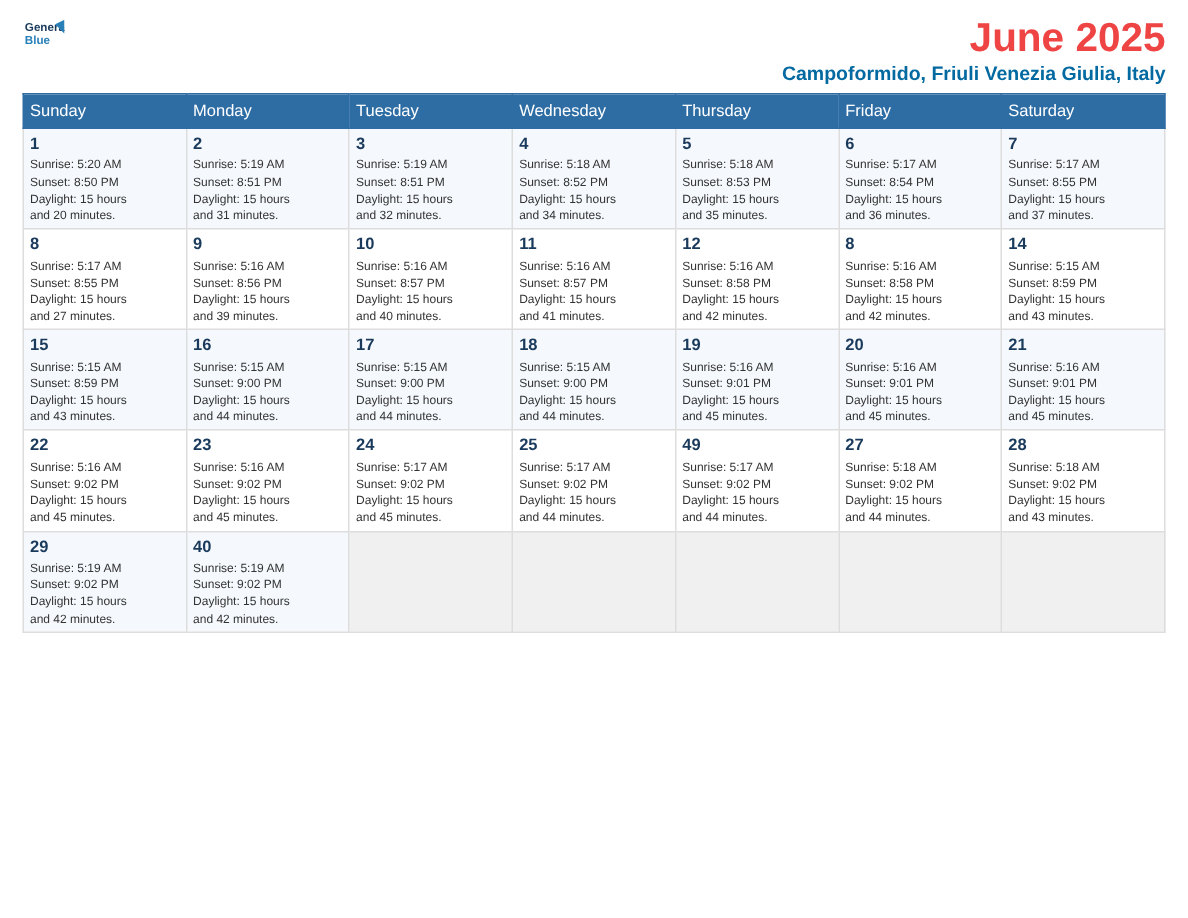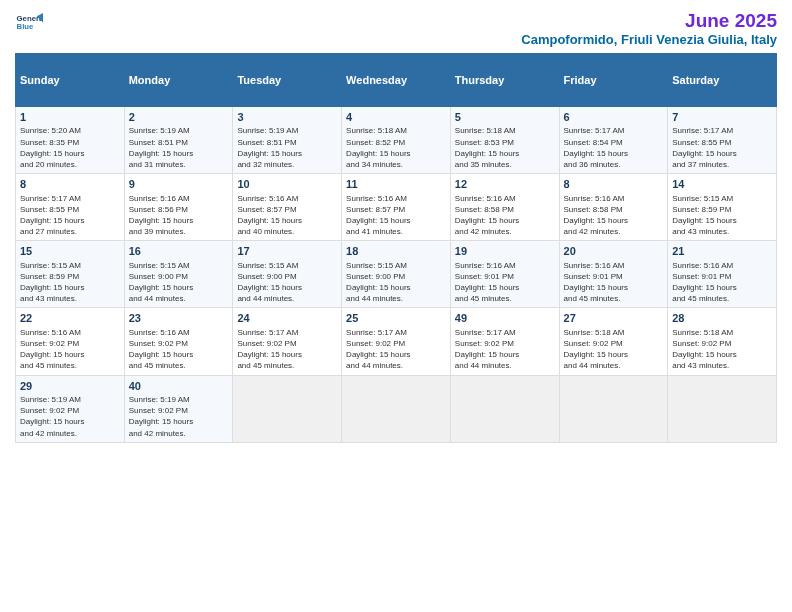--- a/index.html
+++ b/index.html
@@ -27,43 +27,43 @@
       gap: 4px;
     }
     .logo-icon {
       width: 28px;
       height: 28px;
     }
     .title-section {
       text-align: right;
     }
     .main-title {
-      font-size: 19px;
+      font-size: 27px;
       font-weight: bold;
-      color: #6d28d9;
+      color: #ef4444;
     }
     .subtitle {
       font-size: 13px;
       color: #0369a1;
       font-weight: bold;
     }
     table {
       width: 100%;
       border-collapse: collapse;
       font-size: 8.5px;
     }
     thead tr {
       background-color: #2e6da4;
       color: white;
     }
     thead th {
-      padding: 20px 4px;
+      padding: 5px 4px;
       text-align: left;
       font-size: 11px;
-      font-weight: bold;
+      font-weight: normal;
       border: 1px solid #2e6da4;
     }
     tbody tr {
       border-bottom: 1px solid #ccc;
     }
     tbody tr:nth-child(odd) {
       background-color: #f5f8fc;
     }
     tbody tr:nth-child(even) {
       background-color: #ffffff;
@@ -113,21 +113,21 @@
         <th>Monday</th>
         <th>Tuesday</th>
         <th>Wednesday</th>
         <th>Thursday</th>
         <th>Friday</th>
         <th>Saturday</th>
       </tr>
     </thead>
     <tbody id="calendar-body">
     <tr>
-          <td><span class="day-num">1</span><span>Sunrise: 5:20 AM</span><br><span>Sunset: 8:35 PM</span><br><span>Daylight: 15 hours</span><br><span>and 20 minutes.</span></td>
+          <td><span class="day-num">1</span><span>Sunrise: 5:20 AM</span><br><span>Sunset: 8:50 PM</span><br><span>Daylight: 15 hours</span><br><span>and 20 minutes.</span></td>
           <td><span class="day-num">2</span><span>Sunrise: 5:19 AM</span><br><span>Sunset: 8:51 PM</span><br><span>Daylight: 15 hours</span><br><span>and 31 minutes.</span></td>
           <td><span class="day-num">3</span><span>Sunrise: 5:19 AM</span><br><span>Sunset: 8:51 PM</span><br><span>Daylight: 15 hours</span><br><span>and 32 minutes.</span></td>
           <td><span class="day-num">4</span><span>Sunrise: 5:18 AM</span><br><span>Sunset: 8:52 PM</span><br><span>Daylight: 15 hours</span><br><span>and 34 minutes.</span></td>
           <td><span class="day-num">5</span><span>Sunrise: 5:18 AM</span><br><span>Sunset: 8:53 PM</span><br><span>Daylight: 15 hours</span><br><span>and 35 minutes.</span></td>
           <td><span class="day-num">6</span><span>Sunrise: 5:17 AM</span><br><span>Sunset: 8:54 PM</span><br><span>Daylight: 15 hours</span><br><span>and 36 minutes.</span></td>
           <td><span class="day-num">7</span><span>Sunrise: 5:17 AM</span><br><span>Sunset: 8:55 PM</span><br><span>Daylight: 15 hours</span><br><span>and 37 minutes.</span></td>
         </tr>
         <tr>
           <td><span class="day-num">8</span><span>Sunrise: 5:17 AM</span><br><span>Sunset: 8:55 PM</span><br><span>Daylight: 15 hours</span><br><span>and 27 minutes.</span></td>
           <td><span class="day-num">9</span><span>Sunrise: 5:16 AM</span><br><span>Sunset: 8:56 PM</span><br><span>Daylight: 15 hours</span><br><span>and 39 minutes.</span></td>

